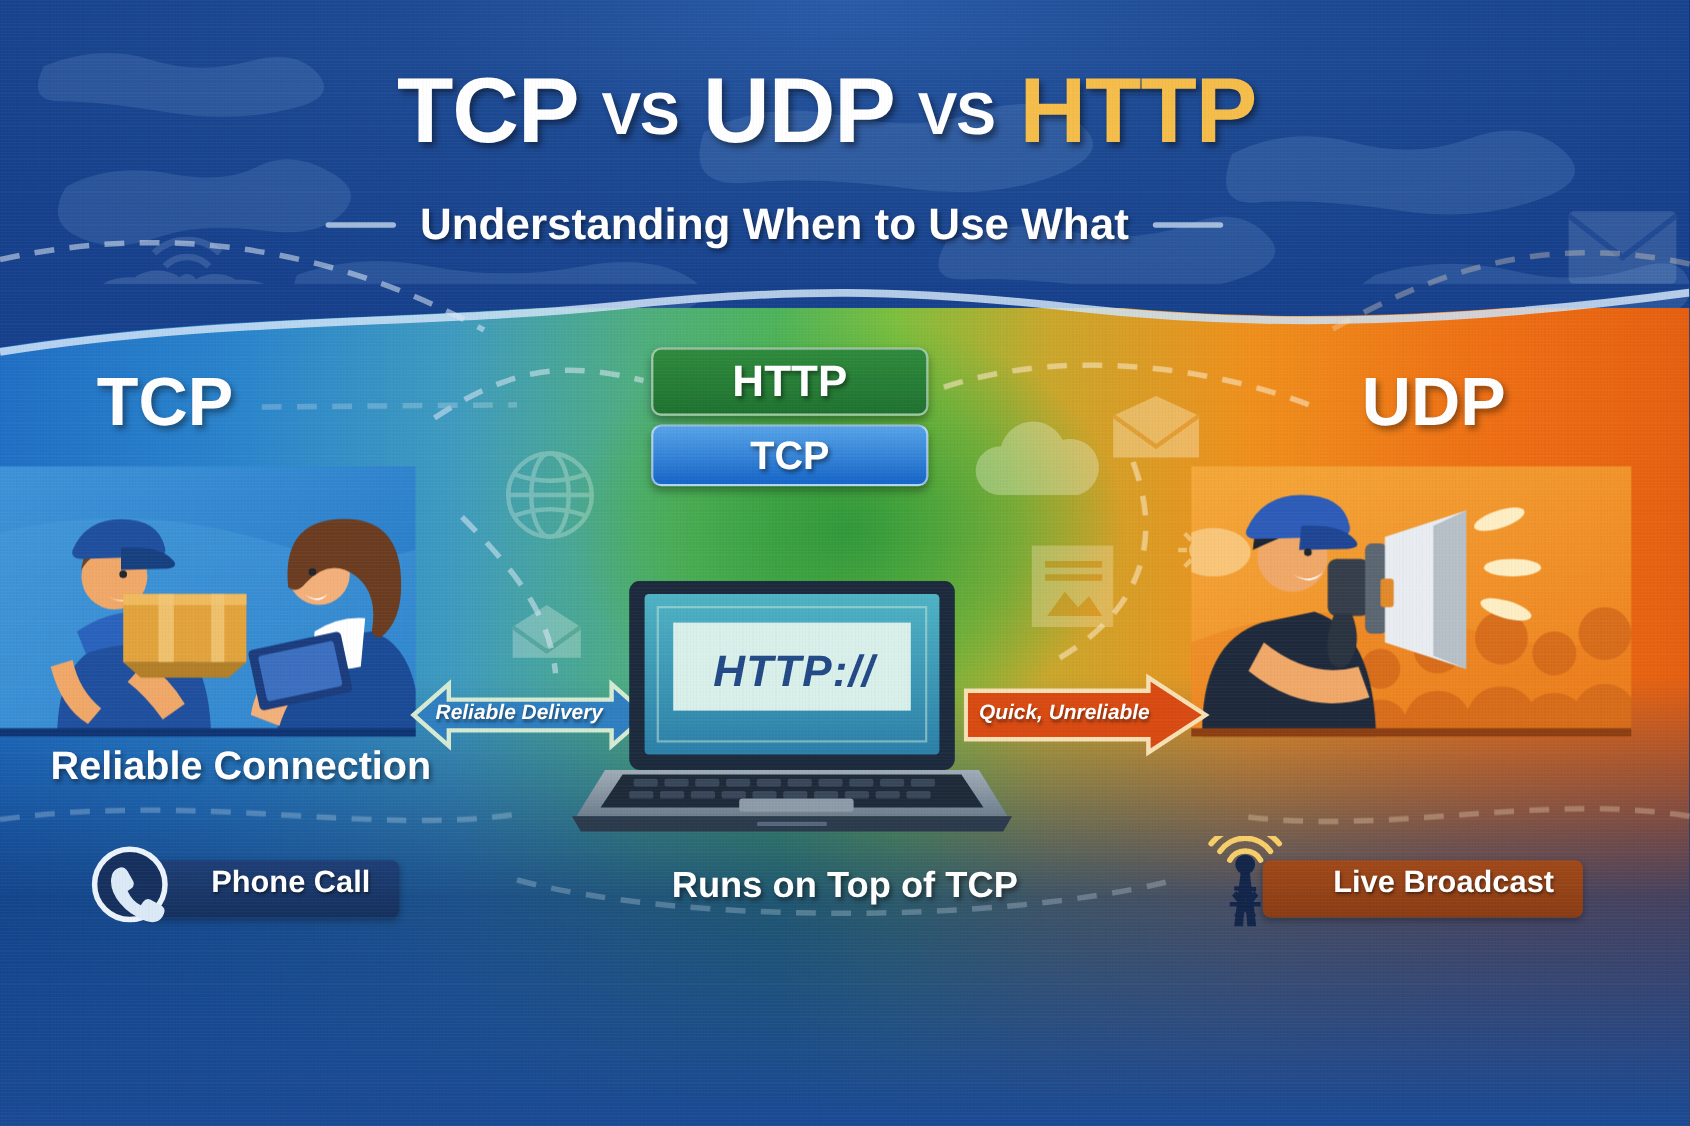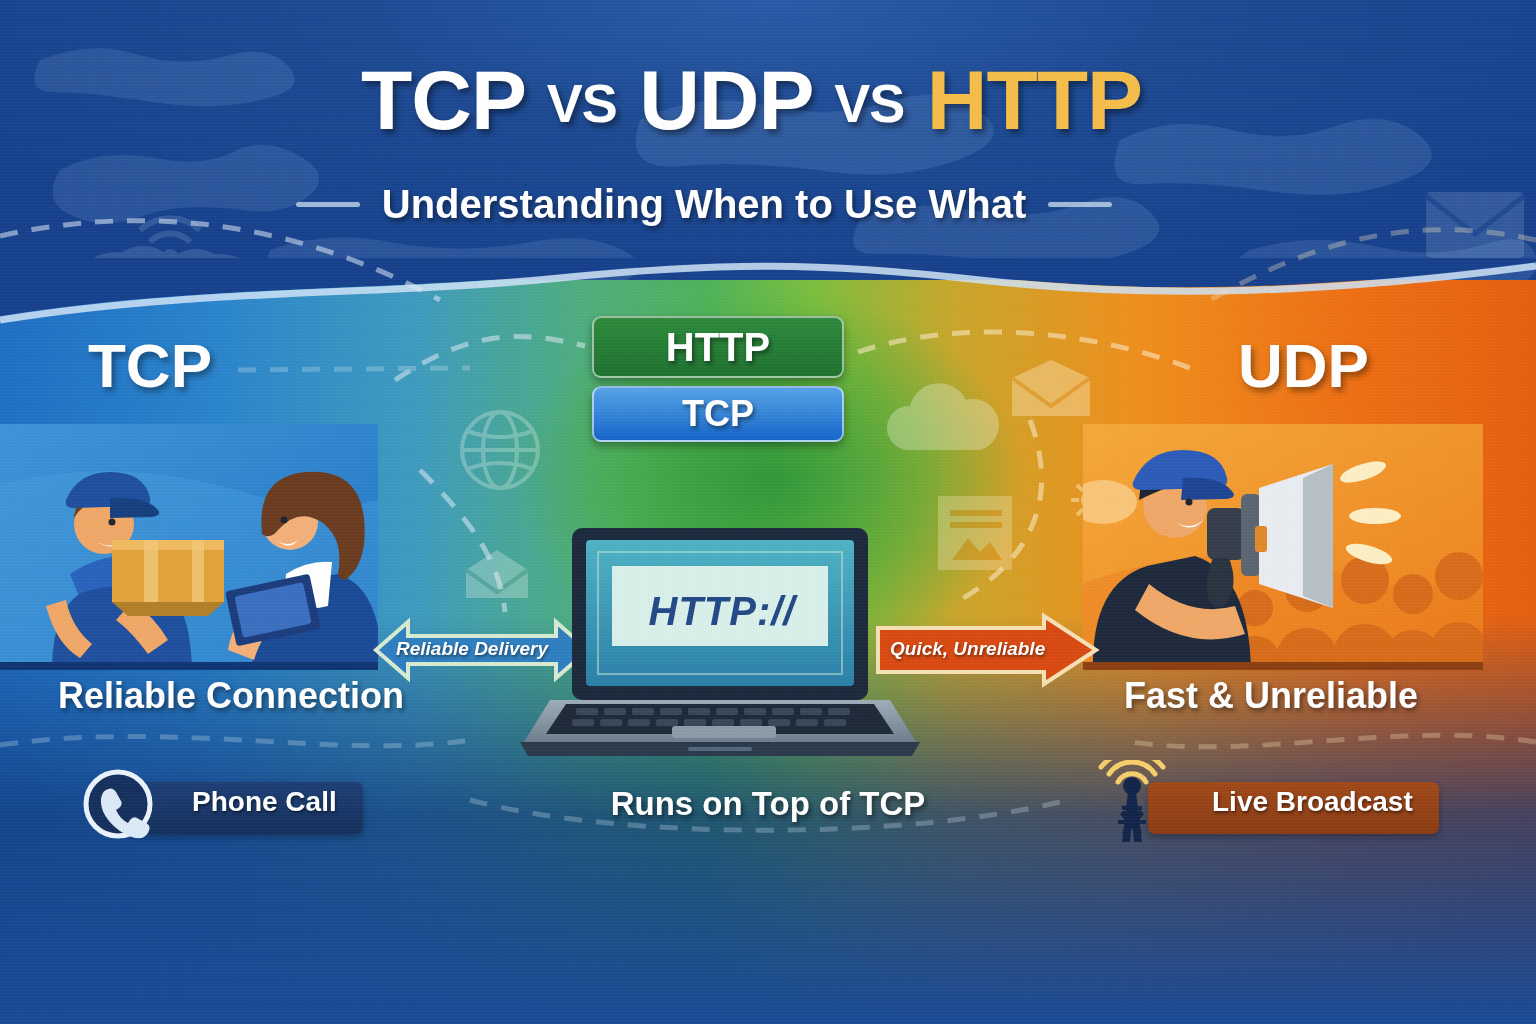--- a/index.html
+++ b/index.html
@@ -112,21 +112,21 @@
     text-shadow:1px 2px 3px rgba(0,0,0,0.45); white-space:nowrap;font-style:italic;
   }
   #arrow-left-label { left:396px; top:638px; }
   #arrow-right-label { left:890px; top:638px;text-align:right; }
 
   
   .zone-label {
     position:absolute; font-size:36px; font-weight:bold; color:#fff;
     text-shadow:2px 3px 5px rgba(0,0,0,0.45); white-space:nowrap;
   }
-  #tcp-zone-label { left:58px; top:675px; }
+  #tcp-zone-label { left:46px; top:675px; }
   #udp-zone-label { left:1124px; top:675px; }
   #center-zone-label {
     position:absolute; left:0; top:785px; width:1536px; text-align:center;
     font-size:33px; font-weight:bold; color:#fff;
     text-shadow:2px 3px 5px rgba(0,0,0,0.5);
   }
 
   
   .badge {
     position:absolute; display:flex; align-items:center; height:52px;
@@ -444,21 +444,20 @@
       <rect x="276" y="191" width="22" height="7" rx="2"></rect>
         <rect x="304" y="191" width="22" height="7" rx="2"></rect>
     </g>
     <rect x="152" y="198" width="104" height="12" rx="3" fill="#8d9ba8"></rect>
     <path d="M0 214 L400 214 L392 228 L8 228 Z" fill="#2b3a4c"></path>
     <rect x="168" y="219" width="64" height="4" rx="2" fill="#55677c"></rect>
   </svg>
   <div class="screen-text">HTTP://</div>
 
   <div class="zone-label" id="tcp-zone-label">Reliable Connection</div>
-  <div class="zone-label" id="udp-zone-label">Fast &amp; Unreliable</div>
   <div id="center-zone-label">Runs on Top of TCP</div>
 
   <div class="badge" id="badge-phone">
     <span>Phone Call</span>
   </div>
   <svg class="badge-icon" id="icon-phone" viewBox="0 0 72 72">
     <circle cx="36" cy="36" r="32" fill="#16305e" stroke="#eaf2fb" stroke-width="5"></circle>
     <path d="M24 22 q6 -4 10 2 l5 9 q2 4 -2 7 l-3 2 q4 9 12 13 l2 -3 q3 -4 7 -2 l9 5 q6 3 2 10 q-5 8 -16 4 q-14 -5 -23 -16 q-9 -11 -8 -22 q1 -7 5 -9 Z" fill="#dce9f7"></path>
   </svg>
 

